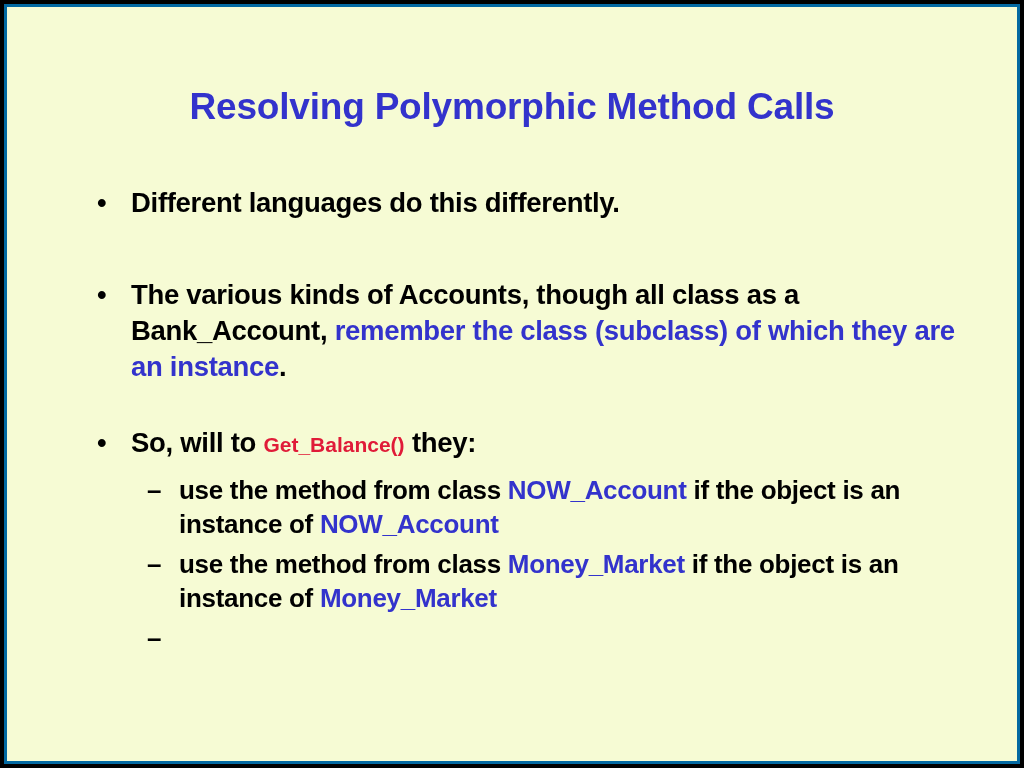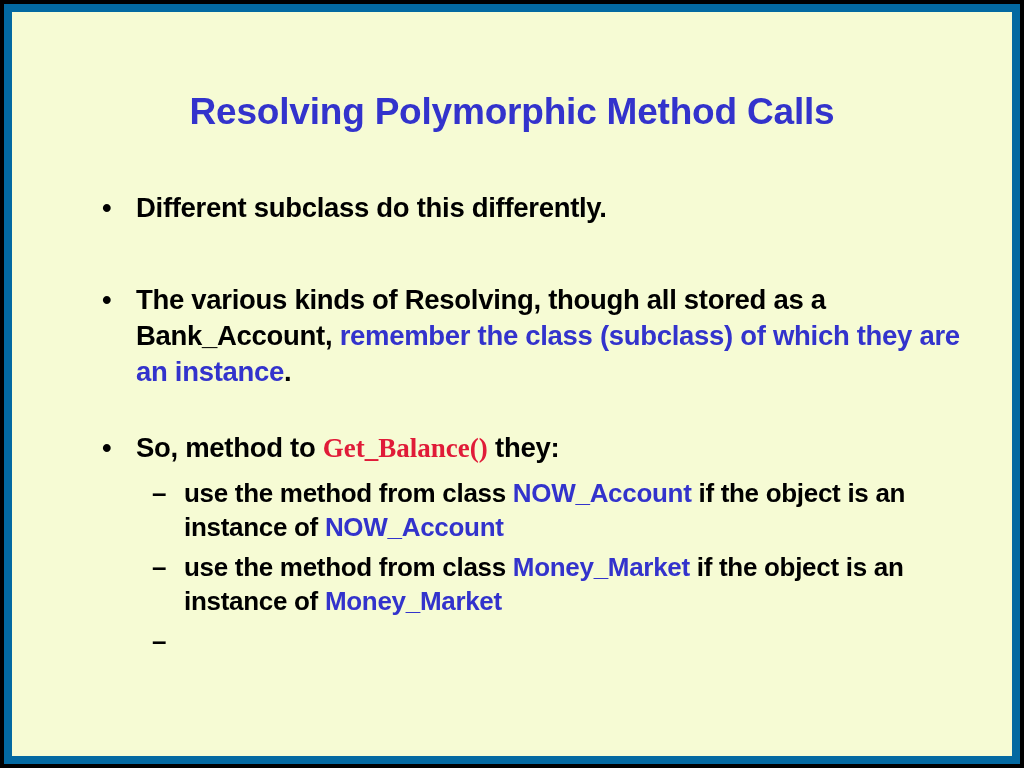--- a/index.html
+++ b/index.html
@@ -22,21 +22,21 @@
     width: 1024px;
     height: 768px;
     box-sizing: border-box;
     background: #000000;
     padding: 4px;
   }
   #slide-frame-inner {
     width: 100%;
     height: 100%;
     box-sizing: border-box;
-    border: 8px solid #0369a1;
+    border: 3px solid #0369a1;
     background: #0ea5e9;
     position: relative;
   }
   #slide-canvas {
     position: absolute;
     left: 0; top: 0; right: 0; bottom: 0;
     background: #f6fbd4;
     overflow: hidden;
   }
 
@@ -101,23 +101,23 @@
     top: 0;
     font-size: 26px;
     line-height: 34px;
     color: #000000;
   }
 
   .blue  { color: #3333cc; }
   .black { color: #000000; }
   .code  {
     color: #e01b38;
-    font-family: Liberation Serif, serif;
+    font-family: Liberation Sans, sans-serif;
     font-weight: bold;
-    font-size: 27px;
+    font-size: 21px;
     letter-spacing: 0px;
   }
 
   .gap-lg { height: 56px; }
   .gap-md { height: 40px; }
   .gap-sm { height: 10px; }
   .gap-xs { height: 6px; }
 </style>
 </head>
 <body>
@@ -125,33 +125,33 @@
 <div id="slide-frame">
   <div id="slide-frame-inner">
     <div id="slide-canvas">
 
       <div id="slide-title">Resolving Polymorphic Method Calls</div>
 
       <div id="slide-body">
 
         <div class="bullet-l1">
           <span class="marker-l1">•</span>
-          <span class="black">Different subclass do this differently.</span>
+          <span class="black">Different languages do this differently.</span>
         </div>
 
         <div class="gap-lg"></div>
 
         <div class="bullet-l1">
-          <span class="marker-l1">•</span><span class="black">The various kinds of Resolving, though all stored as a Bank_Account, </span><span class="blue">remember the class (subclass) of which they are an instance</span><span class="black">.</span>
+          <span class="marker-l1">•</span><span class="black">The various kinds of Accounts, though all class as a Bank_Account, </span><span class="blue">remember the class (subclass) of which they are an instance</span><span class="black">.</span>
         </div>
 
         <div class="gap-md"></div>
 
         <div class="bullet-l1">
-          <span class="marker-l1">•</span><span class="black">So, method to </span><span class="code">Get_Balance()</span><span class="black"> they:</span>
+          <span class="marker-l1">•</span><span class="black">So, will to </span><span class="code">Get_Balance()</span><span class="black"> they:</span>
         </div>
 
         <div class="gap-sm"></div>
 
         <div class="bullet-l2">
           <span class="marker-l2">–</span><span class="black">use the method from class </span><span class="blue">NOW_Account</span><span class="black"> if the object is an instance of </span><span class="blue">NOW_Account</span>
         </div>
 
         <div class="gap-xs"></div>
 

